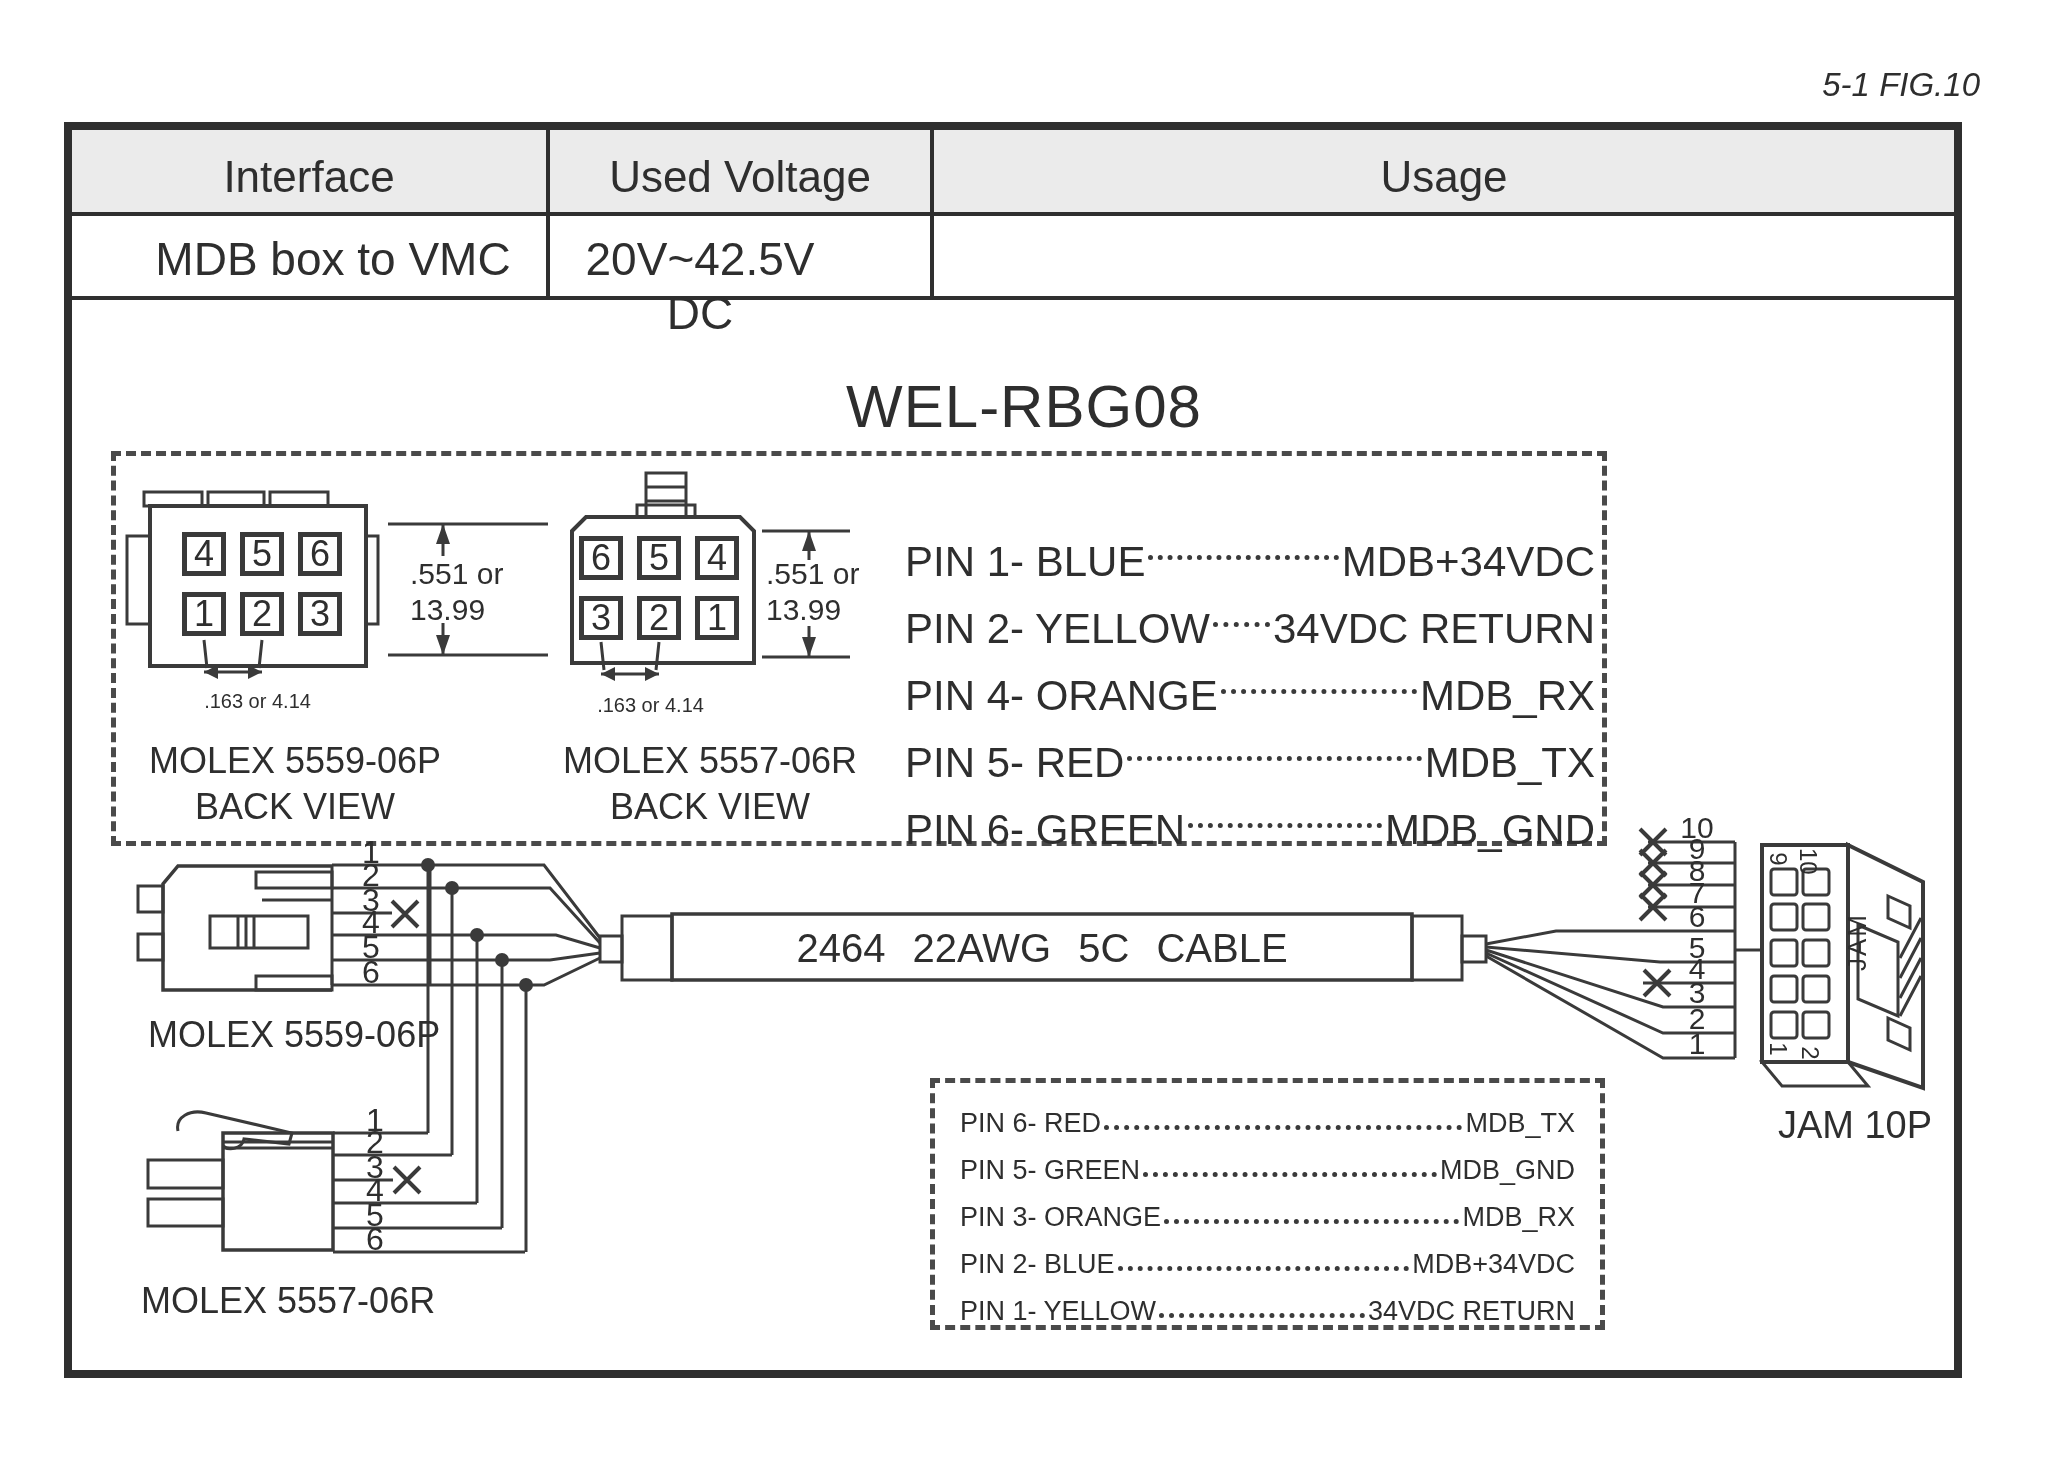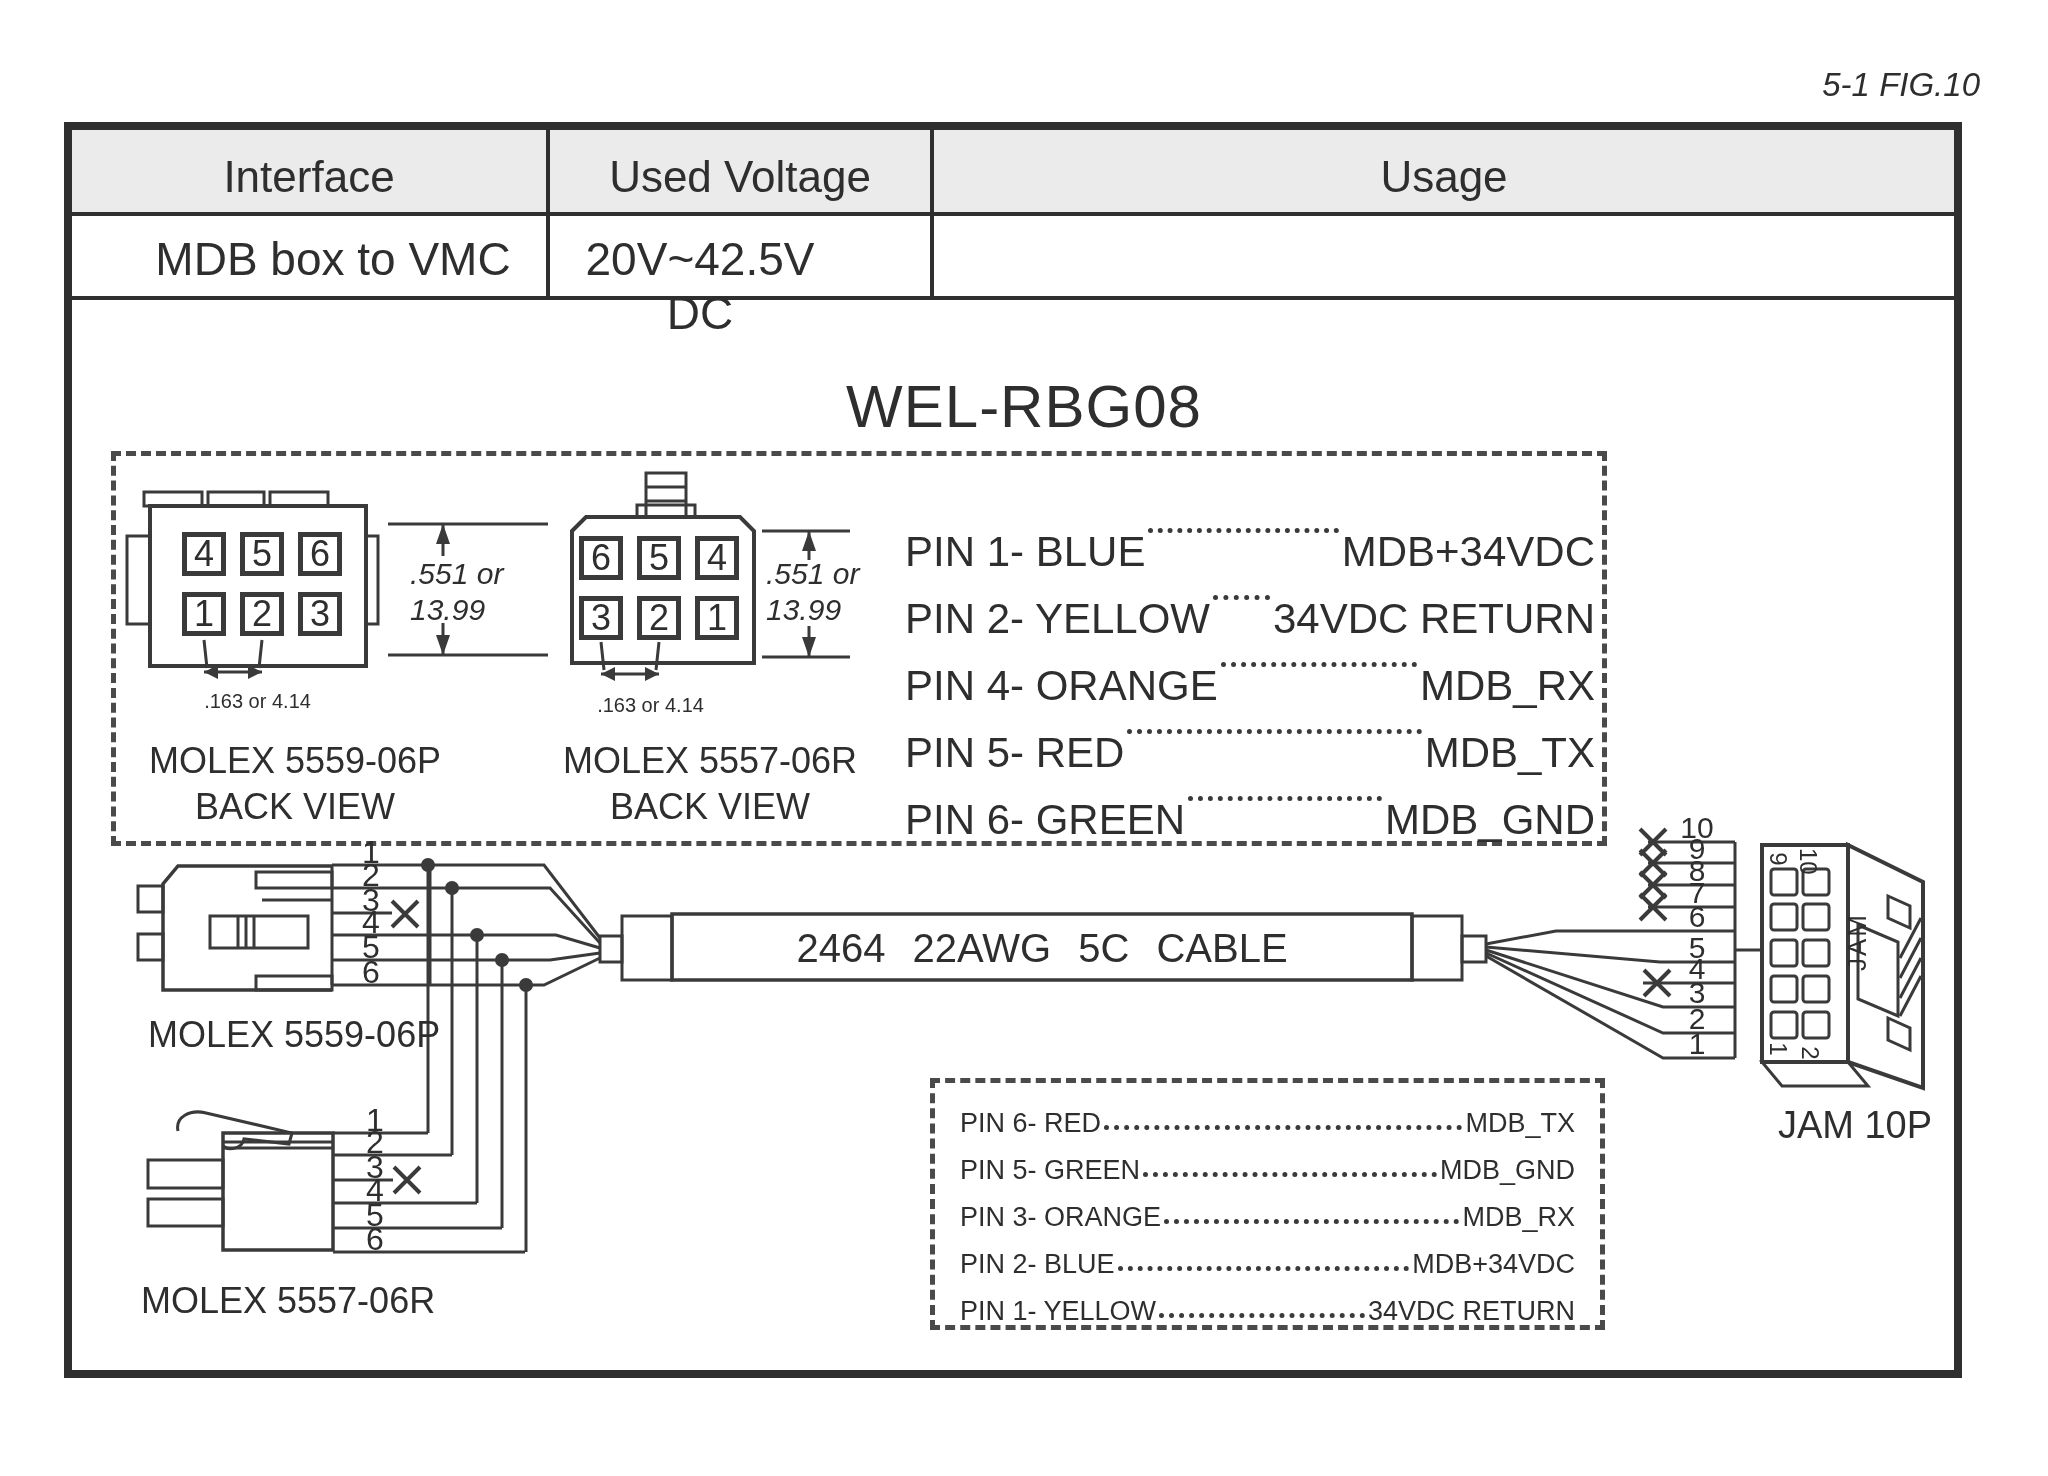--- a/index.html
+++ b/index.html
@@ -8,28 +8,28 @@
   .abs{position:absolute;}
   .ctr{text-align:center;}
   .fig-label{font-style:italic;font-size:33px;text-align:right;}
   .hdr{font-size:44px;}
   .cell{font-size:46px;}
   .usage-cell{font-size:44px;}
   .title{font-size:60px;letter-spacing:1px;}
   .dashedbox{border:5px dashed #4a4a4a;}
   .pinbox{width:44px;height:44px;box-sizing:border-box;border:5px solid #3a3a3a;background:#fff;
           display:flex;align-items:center;justify-content:center;font-size:36px;}
-  .dimv{font-size:30px;line-height:36px;font-style:italic;}
+  .dimv{font-size:30px;line-height:36px;}
   .dimh{font-size:20px;text-align:center;}
   .conlabel{font-size:36px;text-align:center;}
   .sidelabel{font-size:36px;}
   .wnum{font-size:32px;text-align:center;width:40px;}
   .wnum-r{font-size:30px;text-align:center;width:40px;}
   .cabletext{font-size:40px;text-align:center;word-spacing:16px;}
-  .pinlist1 .row{display:flex;align-items:flex-start;height:67px;font-size:42px;}
+  .pinlist1 .row{display:flex;align-items:center;height:67px;font-size:42px;}
   .pinlist2 .row{display:flex;align-items:flex-end;height:47px;font-size:27px;}
   .leader{flex:1;border-bottom:5px dotted #3a3a3a;margin:0 3px 9px 3px;}
   .rot90{transform:rotate(90deg);transform-origin:center;font-size:24px;width:26px;height:26px;text-align:center;}
   .jamside{transform:rotate(-90deg);transform-origin:center;font-size:26px;letter-spacing:2px;text-align:center;}
   .tline{background:#2f2f2f;}
 </style>
 </head>
 <body>
 
 <div id="page">

